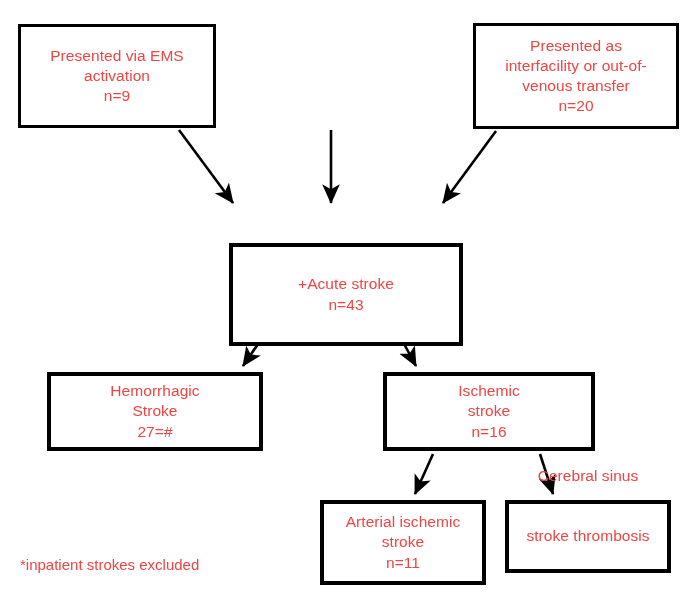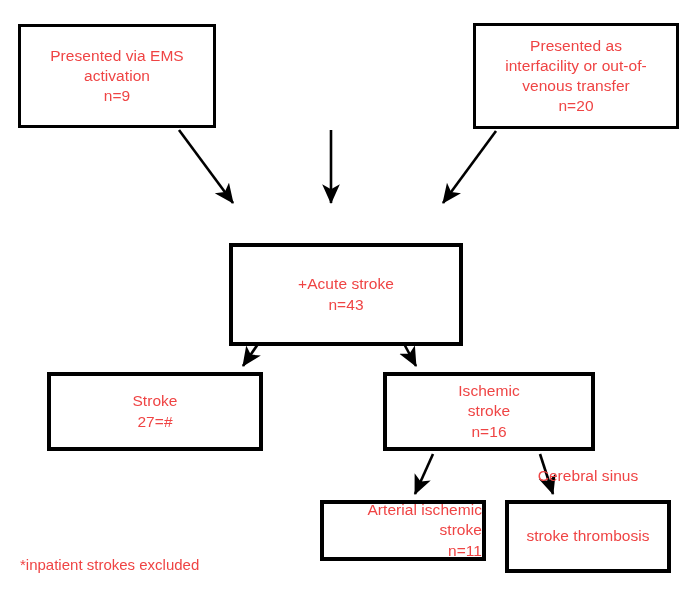--- a/index.html
+++ b/index.html
@@ -50,21 +50,21 @@
     z-index: 2;
   }
 
   
   #node-ems          { left: 18px;  top: 24px;  width: 198px; height: 104px; }
   #node-walkin       { left: 244px; top: 24px;  width: 192px; height: 104px; }
   #node-transfer     { left: 473px; top: 23px;  width: 206px; height: 106px; text-align: right; }
   #node-acute        { left: 229px; top: 211px; width: 234px; height: 103px; margin-top: 32px; }
   #node-hemorrhagic  { left: 47px;  top: 372px; width: 216px; height: 79px;  }
   #node-ischemic     { left: 383px; top: 372px; width: 212px; height: 79px;  }
-  #node-arterial     { left: 320px; top: 500px; width: 166px; height: 61px; align-items: flex-end;  }
+  #node-arterial     { left: 320px; top: 500px; width: 166px; height: 85px;  }
   #node-cvst         { left: 505px; top: 500px; width: 166px; height: 73px; gap: 40px;  }
   #footnote-excluded { left: 20px;  top: 556px; }
 </style>
 </head>
 <body>
 
 <div id="canvas">
 
   <svg id="arrow-layer" viewBox="0 0 694 592" width="694" height="592" xmlns="http://www.w3.org/2000/svg">
     <defs>
@@ -97,20 +97,21 @@
     <span class="line">venous transfer</span>
     <span class="line">n=20</span>
   </div>
 
   <div class="node thick" id="node-acute">
     <span class="line">+Acute stroke</span>
     <span class="line">n=43</span>
   </div>
 
   <div class="node thick" id="node-hemorrhagic">
+    <span class="line">Hemorrhagic</span>
     <span class="line">Stroke</span>
     <span class="line">27=#</span>
   </div>
 
   <div class="node thick" id="node-ischemic">
     <span class="line">Ischemic</span>
     <span class="line">stroke</span>
     <span class="line">n=16</span>
   </div>
 

